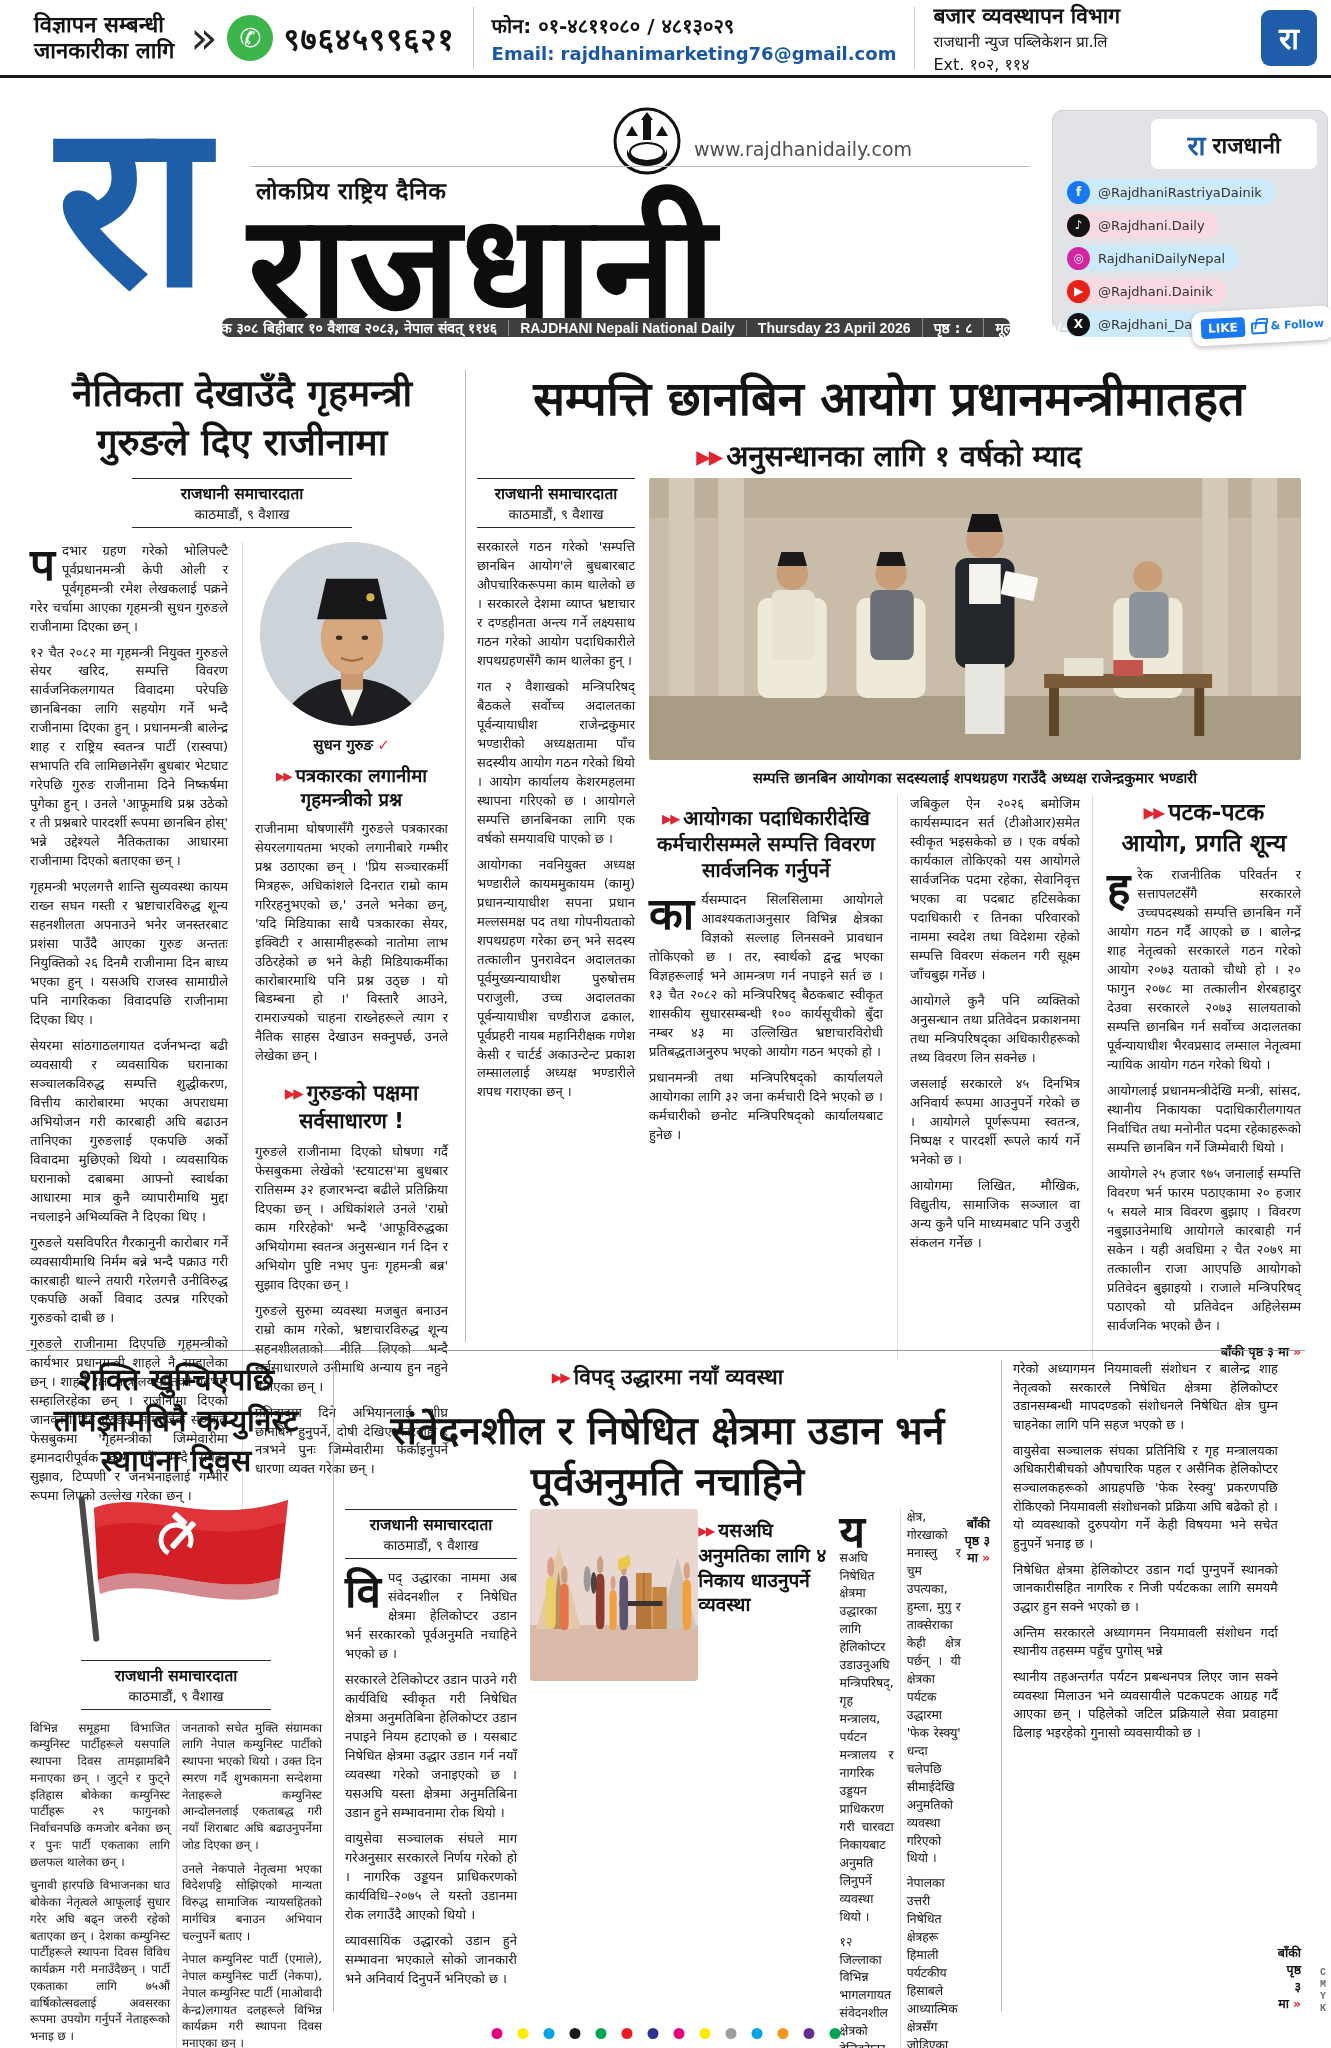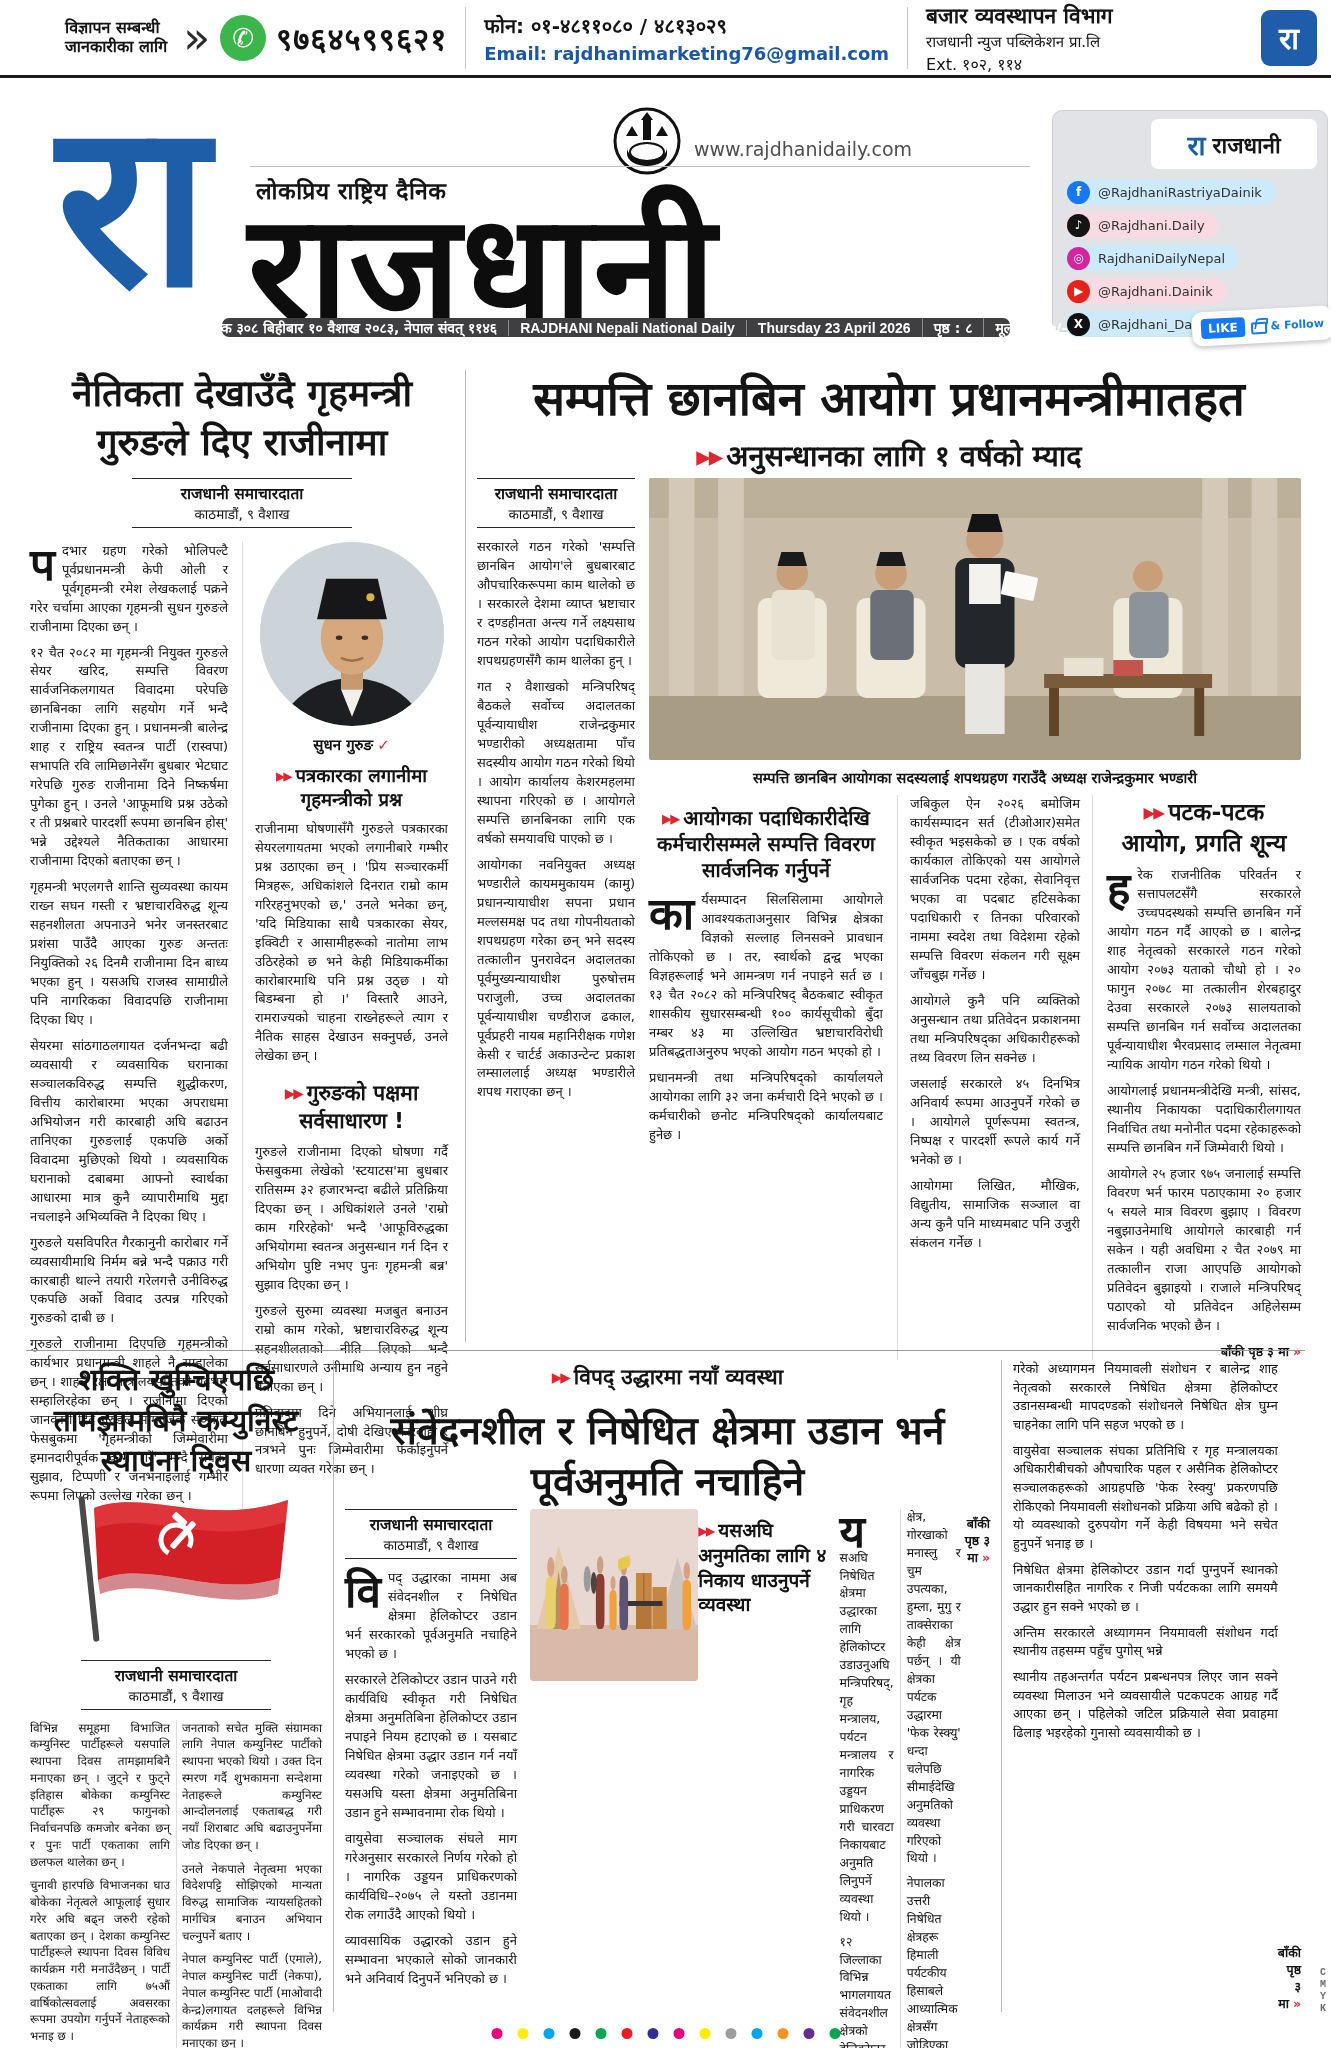--- a/index.html
+++ b/index.html
@@ -3,21 +3,21 @@
 <meta charset="utf-8">
 <style>
   html,body{margin:0;padding:0;background:#e8e8e8;}
   .page{position:relative;width:1331px;height:2048px;background:#ffffff;margin:0 auto;overflow:hidden;
         font-family:"DejaVu Sans","Liberation Sans",sans-serif;color:#141414;}
   
   .topbar{position:absolute;left:0;top:0;width:100%;height:78px;display:flex;align-items:center;border-bottom:3px solid #1a1a1a;box-sizing:border-box;}
   .tb-sec{display:flex;align-items:center;height:62px;padding:0 18px;box-sizing:border-box;}
   .tb-sec + .tb-sec{border-left:1px solid #c9c9c9;}
   .tb-ad{padding-left:34px;gap:16px;}
-  .tb-ad-text{font-weight:700;font-size:16px;line-height:1.15;margin-left:31px;}
+  .tb-ad-text{font-weight:700;font-size:22px;line-height:1.15;}
   .chev{font-size:44px;font-weight:400;color:#2b2b2b;letter-spacing:-6px;line-height:1;}
   .wa{display:flex;align-items:center;gap:10px;}
   .wa-ic{width:46px;height:46px;border-radius:50%;background:#3cb54a;color:#fff;display:flex;align-items:center;justify-content:center;font-size:26px;}
   .wa-num{font-size:31px;font-weight:800;letter-spacing:1px;}
   .tb-contact{flex-direction:column;align-items:flex-start;justify-content:center;gap:4px;}
   .tb-phone{font-size:20px;font-weight:700;}
   .tb-email{font-size:18px;font-weight:700;color:#1b57a5;}
   .tb-dept{flex-direction:column;align-items:flex-start;justify-content:center;gap:2px;}
   .tb-d1{font-size:21px;font-weight:700;}
   .tb-d2{font-size:15px;}

